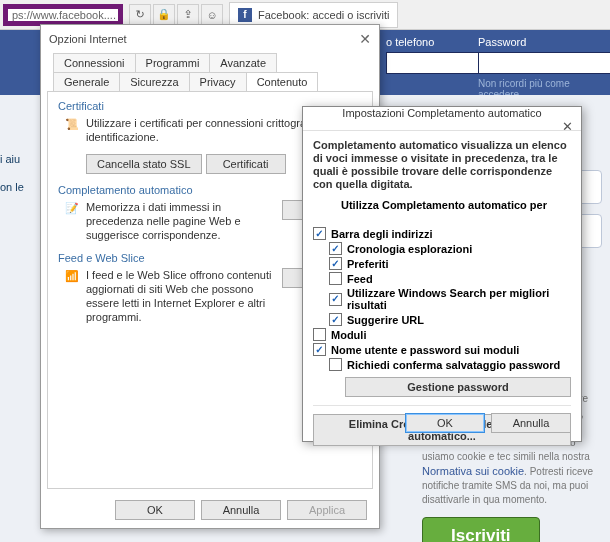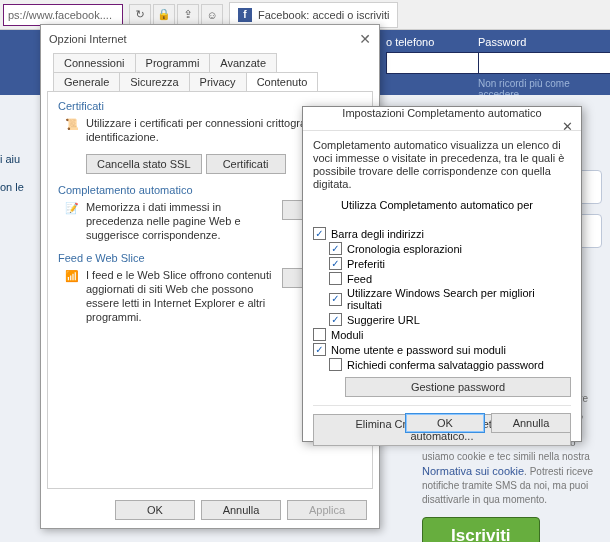--- a/index.html
+++ b/index.html
@@ -1,19 +1,19 @@
 <!DOCTYPE html>
 <html><head>
 <meta charset="utf-8">
 <style>
   *{box-sizing:border-box;margin:0;padding:0;font-family:"Segoe UI",Tahoma,sans-serif;font-size:11px;}
   body{width:610px;height:542px;overflow:hidden;position:relative;background:#e9ebee;}
   
   .chrome{position:absolute;top:0;left:0;right:0;height:30px;background:#f0f0f0;border-bottom:1px solid #cfcfcf;display:flex;align-items:center;padding:3px;}
-  .url{width:120px;height:22px;border:1px solid #701a75;background:#fff;padding:0 4px;display:flex;align-items:center;margin-right:4px;color:#666;}
+  .url{width:120px;height:22px;border:5px solid #701a75;background:#fff;padding:0 4px;display:flex;align-items:center;margin-right:4px;color:#666;}
   .tbtn{width:22px;height:22px;border:1px solid #cfcfcf;margin-left:2px;display:flex;align-items:center;justify-content:center;color:#555;}
   .tab{height:26px;border:1px solid #cfcfcf;background:#fff;display:flex;align-items:center;padding:0 8px;margin-left:6px;color:#444;}
   .tab .fb{width:14px;height:14px;background:#3b5998;color:#fff;font-weight:bold;display:flex;align-items:center;justify-content:center;font-size:10px;margin-right:6px;}
   
   .fbhdr{position:absolute;top:30px;left:0;right:0;height:65px;background:#3b5998;color:#fff;}
   .fbhdr .col{position:absolute;top:6px;font-size:12px;}
   .fbhdr input{height:22px;border:1px solid #1d2a5b;background:#fff;margin-top:4px;padding:0 4px;}
   .fbhdr .c1{left:380px;width:90px;padding-left:6px;} .fbhdr .c2{left:478px;width:120px;}
   .fbhdr .link{position:absolute;top:48px;left:478px;font-size:10px;color:#9cb4d8;}
   .fbbody{position:absolute;top:95px;left:0;right:0;bottom:0;background:#edf0f5;}
@@ -42,21 +42,21 @@
   .grp .icn{width:28px;flex:none;display:flex;align-items:flex-start;justify-content:center;padding-top:2px;}
   .grp .txt{flex:1;color:#333;line-height:14px;}
   .btnrow{display:flex;gap:4px;margin-top:10px;margin-left:28px;}
   .wbtn{border:1px solid #adadad;background:#e9e9e9;padding:3px 10px;min-width:80px;text-align:center;color:#333;}
   .wbtn.dis{color:#a0a0a0;}
   .dlgfoot{position:absolute;bottom:8px;right:12px;display:flex;gap:6px;}
   
   .dlg2{position:absolute;top:106px;left:302px;width:280px;height:336px;background:#fff;border:1px solid #888;box-shadow:2px 2px 10px rgba(0,0,0,.35);}
   .dlg2 .title{height:24px;display:flex;align-items:center;padding:0 8px;color:#333;border-bottom:1px solid #e0e0e0;flex-direction:column;}
   .dlg2 .title .x{margin-left:auto;font-size:13px;color:#555;}
-  .dlg2 .body{padding:8px 10px;}
+  .dlg2 .body{padding:8px 10px;font-weight:bold;}
   .dlg2 .intro{color:#333;line-height:13px;margin-bottom:8px;}
   .chk{display:flex;align-items:center;margin:2px 0;}
   .chk .box{width:13px;height:13px;border:1px solid #707070;margin-right:5px;display:flex;align-items:center;justify-content:center;flex:none;}
   .chk .box.on::after{content:"✓";font-size:10px;color:#1a5fb4;line-height:10px;}
   .ind1{margin-left:16px;}
   .dlg2foot{position:absolute;bottom:8px;right:10px;display:flex;gap:6px;}
   .wbtn.def{border:1px solid #3a8fe0;box-shadow:0 0 0 1px #8cc6ff inset;}
   hr.sep{border:none;border-top:1px solid #e3e3e3;margin:8px 0;}
 </style>
 </head>

